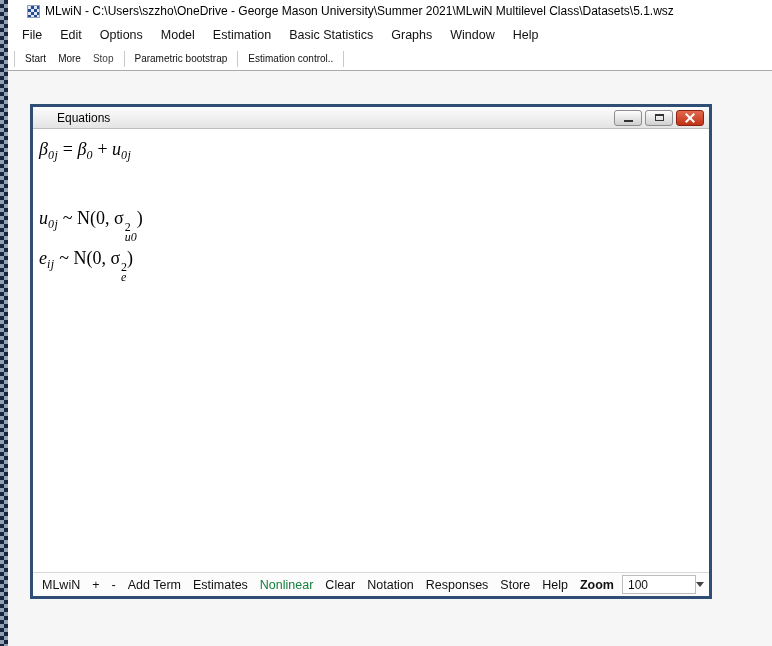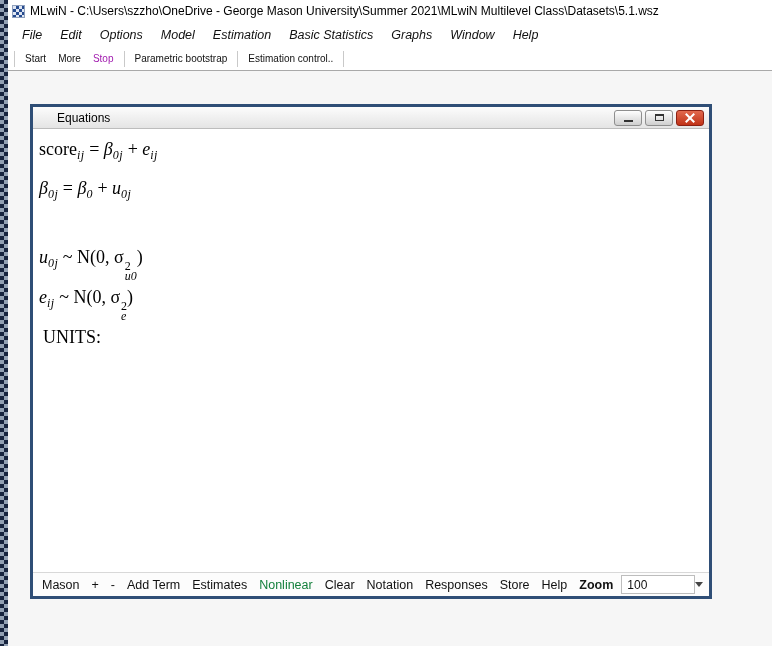--- a/index.html
+++ b/index.html
@@ -19,41 +19,41 @@
       linear-gradient(45deg,#17243f 25%,transparent 25%,transparent 75%,#17243f 75%);
     background-size:8px 8px; background-position:0 0,4px 4px;
   }
 
   .main-window {
     position:absolute; left:8px; top:0; right:0; bottom:0;
     display:flex; flex-direction:column; background:#fff;
   }
 
   
-  .app-titlebar { height:22px; display:flex; align-items:center; padding-left:3px; background:#fff; flex:0 0 auto; }
+  .app-titlebar { height:22px; display:flex; align-items:center; padding-left:18px; background:#fff; flex:0 0 auto; }
   .app-icon {
     width:13px; height:13px; margin:0 5px 0 1px; flex:0 0 auto;
     background-color:#dfe6f2;
     background-image:
       linear-gradient(45deg,#274b8f 25%,transparent 25%,transparent 75%,#274b8f 75%),
       linear-gradient(45deg,#274b8f 25%,transparent 25%,transparent 75%,#274b8f 75%);
     background-size:6px 6px; background-position:0 0,3px 3px;
     border:1px solid #8fa0bd;
   }
   .app-title { font-size:12px; white-space:nowrap; overflow:hidden; color:#000; }
 
   
-  .menubar { height:25px; display:flex; align-items:stretch; padding-left:5px; background:#fff; font-size:12.5px; flex:0 0 auto;font-style:italic; }
+  .menubar { height:25px; display:flex; align-items:stretch; padding-left:5px; background:#fff; font-size:12.5px; flex:0 0 auto; }
   .menu-item { display:flex; align-items:center; padding:0 9px; }
 
   
   .toolbar { height:24px; display:flex; align-items:center; background:#fff; border-bottom:1px solid #a9a9a9; font-size:10px; flex:0 0 auto; padding-left:2px; }
   .tb-sep { width:1px; height:16px; background:#c9c9c9; margin:0 4px; flex:0 0 auto; }
   .tb-btn { padding:0 6px; white-space:nowrap; }
-  .tb-btn.disabled { color:#a21caf; }
+  .tb-btn.disabled { color:#404040; }
 
   
   .client-area { position:relative; flex:1; background:#f6f6f6;text-decoration:underline; }
 
   
   .eq-window {
     position:absolute; left:22px; top:33px; width:682px; height:495px;
     border:3px solid #2f4e76; background:#fff;
     display:flex; flex-direction:column;
   }
@@ -168,35 +168,33 @@
             <span class="cap-btn">
                 <span class="glyph-restore"></span>
               </span>
             <span class="cap-btn close">
                 <span class="glyph-close"></span>
               </span>
           </span>
         </div>
 
         <div class="eq-content">
-          <div class="eq-line"><span class="tok-n">score</span><span class="tok-sub">ij</span><span class="tok-n"> = </span><span class="tok-i">β</span><span class="tok-sub">0j</span><span class="tok-n"> + </span><span class="tok-i">e</span><span class="tok-sub">ij</span></div>
           <div class="eq-line"><span class="tok-i">β</span><span class="tok-sub">0j</span><span class="tok-n"> = </span><span class="tok-i">β</span><span class="tok-sub">0</span><span class="tok-n"> + </span><span class="tok-i">u</span><span class="tok-sub">0j</span></div>
           <div class="eq-line eq-gap"><span class="tok-i">u</span><span class="tok-sub">0j</span><span class="tok-n"> ~ N(0, </span><span class="tok-n">σ</span><span class="tok-stack">
                 <span class="tok-stack-sup">2</span>
                 <span class="tok-stack-sub">u0</span>
               </span><span class="tok-n">)</span></div>
           <div class="eq-line"><span class="tok-i">e</span><span class="tok-sub">ij</span><span class="tok-n"> ~ N(0, </span><span class="tok-n">σ</span><span class="tok-stack">
                 <span class="tok-stack-sup">2</span>
                 <span class="tok-stack-sub">e</span>
               </span><span class="tok-n">)</span></div>
-          <div class="eq-line eq-units"><span class="tok-n">UNITS:</span></div>
         </div>
 
         <div class="eq-bottombar">
-          <span class="eqb-btn">Mason</span>
+          <span class="eqb-btn">MLwiN</span>
           <span class="eqb-btn">+</span>
           <span class="eqb-btn">-</span>
           <span class="eqb-btn">Add Term</span>
           <span class="eqb-btn">Estimates</span>
           <span class="eqb-btn disabled">Nonlinear</span>
           <span class="eqb-btn">Clear</span>
           <span class="eqb-btn">Notation</span>
           <span class="eqb-btn">Responses</span>
           <span class="eqb-btn">Store</span>
           <span class="eqb-btn">Help</span>

